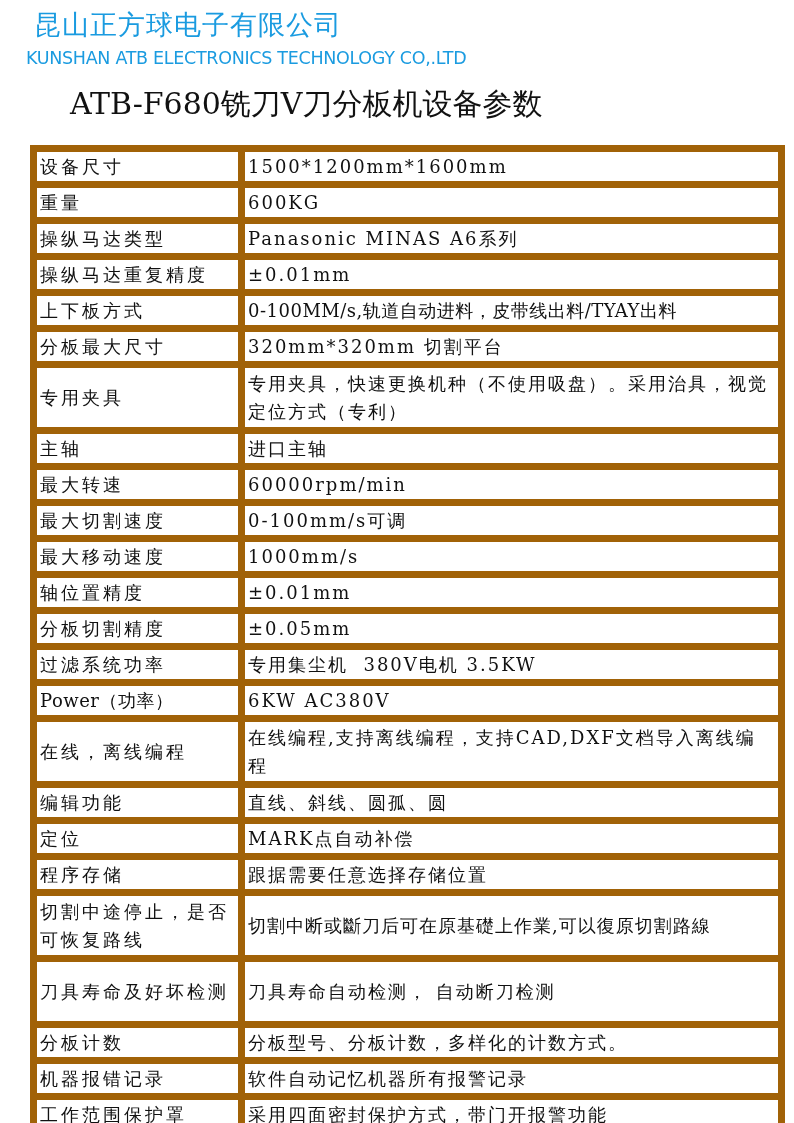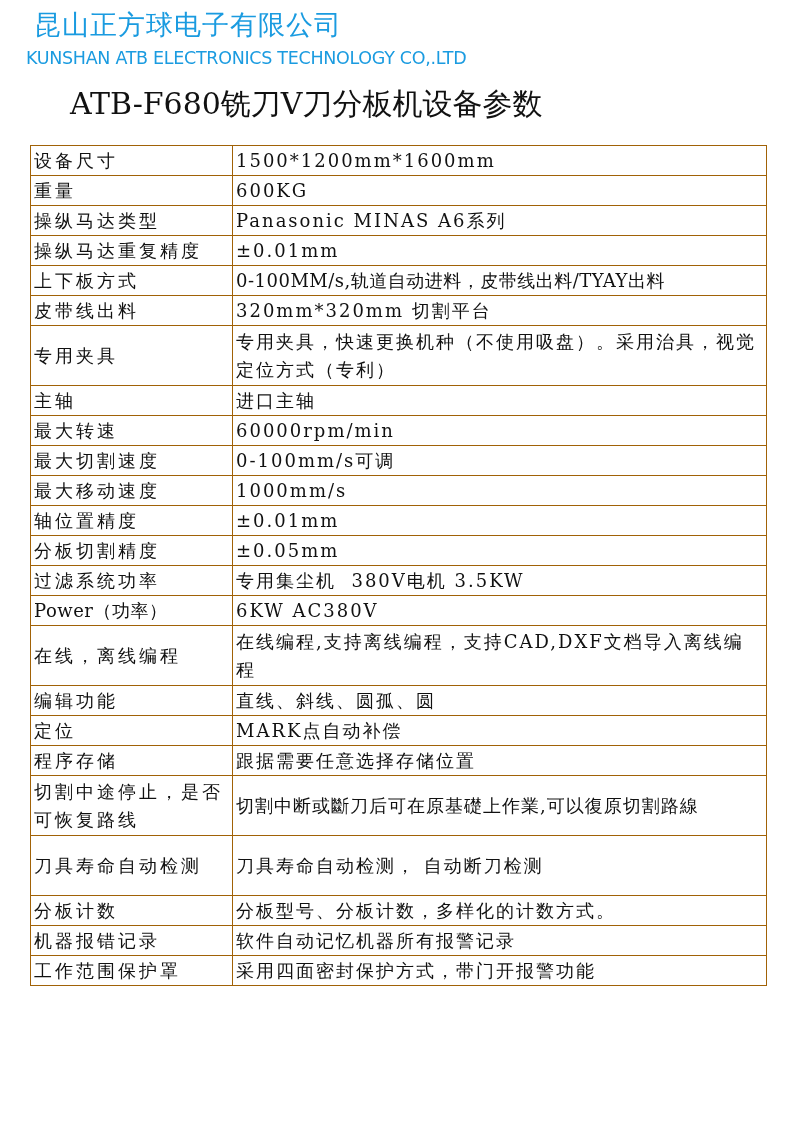--- a/index.html
+++ b/index.html
@@ -18,21 +18,21 @@
     position: absolute; left: 70px; top: 84px;
     font-family: "DejaVu Serif", serif;
     font-size: 30px; color: #111; line-height: 40px; white-space: nowrap;
   }
   table.spec {
     position: absolute; left: 30px; top: 145px;
     width: 734px; border-collapse: collapse; table-layout: fixed;
     font-family: "DejaVu Serif", serif; font-size: 18px; color: #111;
   }
   table.spec td {
-    border: 1px solid #a16207; padding: 0 3px; vertical-align: middle;
+    border: 7px solid #a16207; padding: 0 3px; vertical-align: middle;
     line-height: 28px; letter-spacing: 3px;
   }
   table.spec td.k { width: 195px; }
   table.spec td.v { width: 527px; letter-spacing: 2px; }
   tr.h1 td { height: 29px; }
   tr.h2 td { height: 59px; }
 </style>
 </head>
 <body>
 
@@ -56,21 +56,21 @@
       </tr>
     <tr class="h1">
         <td class="k">操纵马达重复精度</td>
         <td class="v">±0.01mm</td>
       </tr>
     <tr class="h1">
         <td class="k">上下板方式</td>
         <td class="v" style="letter-spacing:0.5px">0-100MM/s,轨道自动进料，皮带线出料/TYAY出料</td>
       </tr>
     <tr class="h1">
-        <td class="k">皮带线出料</td>
+        <td class="k">分板最大尺寸</td>
         <td class="v">320mm*320mm 切割平台</td>
       </tr>
     <tr class="h2">
         <td class="k">专用夹具</td>
         <td class="v">专用夹具，快速更换机种（不使用吸盘）。采用治具，视觉定位方式（专利）</td>
       </tr>
     <tr class="h1">
         <td class="k">主轴</td>
         <td class="v">进口主轴</td>
       </tr>
@@ -116,21 +116,21 @@
       </tr>
     <tr class="h1">
         <td class="k">程序存储</td>
         <td class="v">跟据需要任意选择存储位置</td>
       </tr>
     <tr class="h2">
         <td class="k">切割中途停止，是否可恢复路线</td>
         <td class="v" style="letter-spacing:1px">切割中断或斷刀后可在原基礎上作業,可以復原切割路線</td>
       </tr>
     <tr class="h2">
-        <td class="k">刀具寿命自动检测</td>
+        <td class="k">刀具寿命及好坏检测</td>
         <td class="v">刀具寿命自动检测， 自动断刀检测</td>
       </tr>
     <tr class="h1">
         <td class="k">分板计数</td>
         <td class="v">分板型号、分板计数，多样化的计数方式。</td>
       </tr>
     <tr class="h1">
         <td class="k">机器报错记录</td>
         <td class="v">软件自动记忆机器所有报警记录</td>
       </tr>

